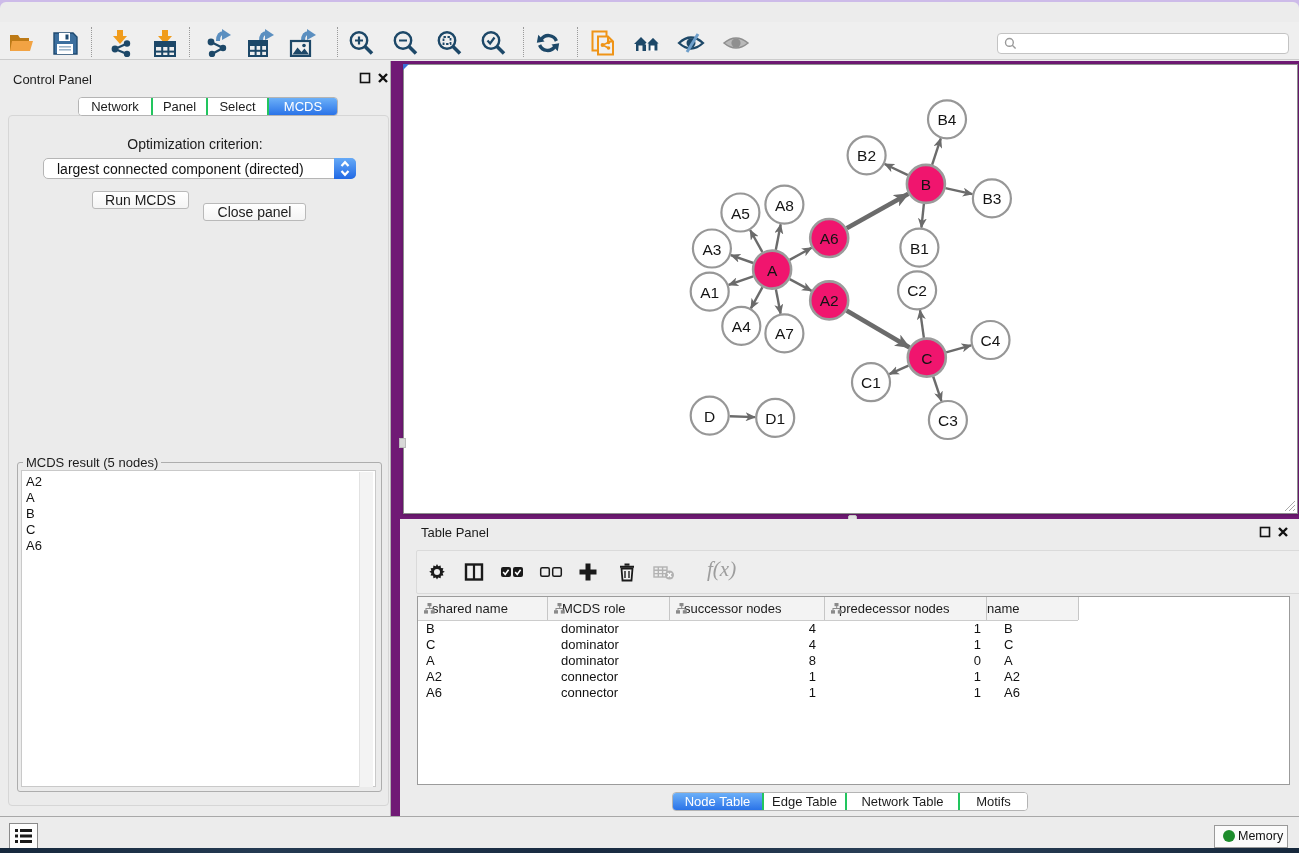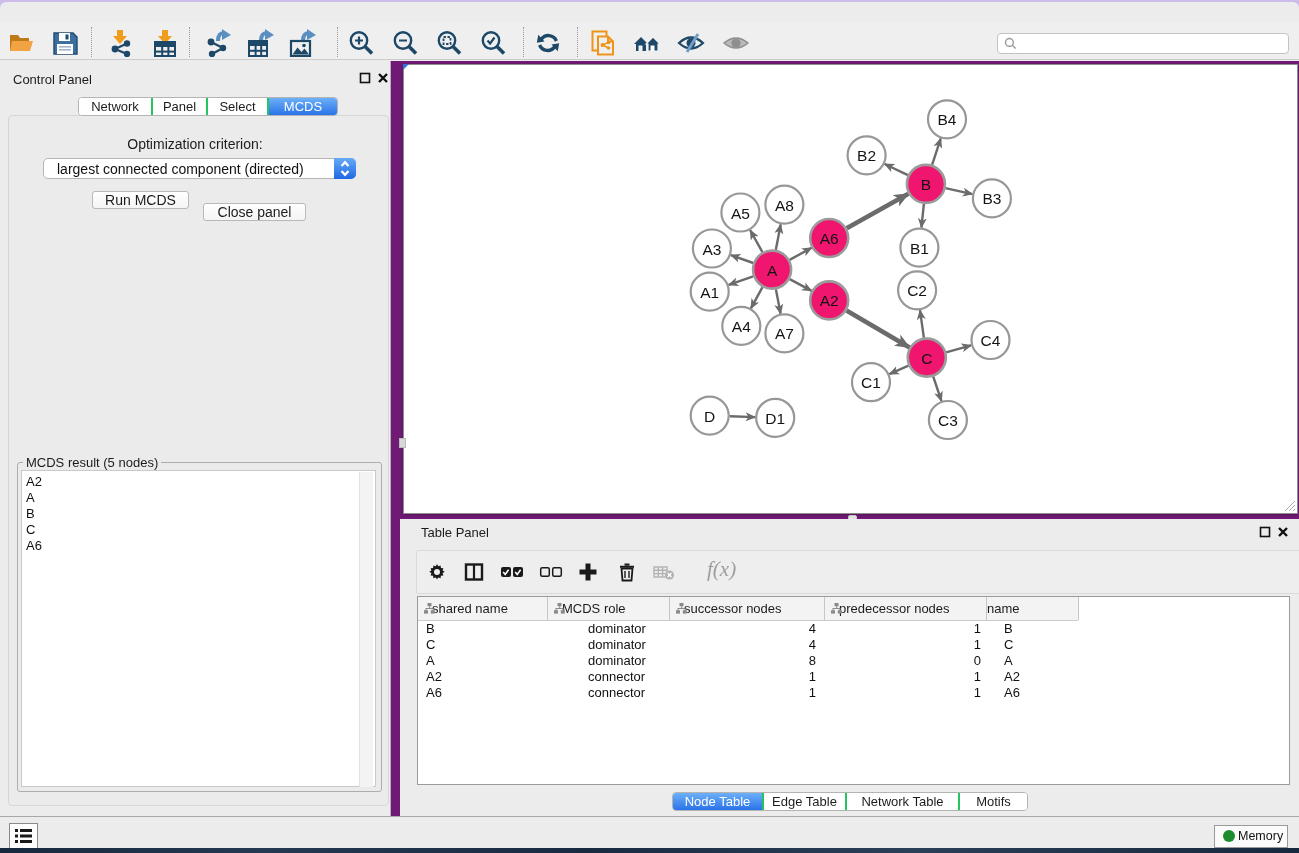--- a/index.html
+++ b/index.html
@@ -80,21 +80,21 @@
 .tticon{position:absolute;top:11px;}
 #ttable{position:absolute;left:17px;top:77px;width:871px;height:187px;background:#fff;
   border:1px solid #9b9b9b;overflow:hidden;}
 #thead{position:absolute;left:0;top:0;width:660px;height:23px;background:#f3f3f3;
   border-bottom:1px solid #cccccc;font-size:13px;color:#1c1c1c;}
 .hc{position:absolute;top:0;height:23px;border-right:1px solid #c6c6c6;}
 .hc span{display:block;line-height:23px;}
 .hicon{position:absolute;left:6px;top:6px;}
 .trow{position:absolute;left:0;width:871px;height:16px;font-size:13px;color:#111;}
 .trow div{position:absolute;line-height:16px;}
-.c1{left:8px;} .c2{left:143px;margin-left:27px;} .c3{right:473px;} .c4{right:308px;} .c5{left:586px;}
+.c1{left:8px;} .c2{left:143px;} .c3{right:473px;} .c4{right:308px;} .c5{left:586px;}
 #ttabs{position:absolute;left:272px;top:273px;height:17px;display:flex;
   border:1px solid #b4b4b4;border-radius:4px;overflow:hidden;background:#fff;}
 
 #statusbar{position:absolute;left:0;top:814px;width:1299px;height:32px;background:#ececec;
   border-top:1px solid #a8a8a8;}
 #listbtn{position:absolute;left:9px;top:6px;width:27px;height:24px;background:#fdfdfd;
   border:1px solid #8a8a8a;}
 #membtn{position:absolute;right:11px;top:8px;width:72px;height:21px;background:#fbfbfb;
   border:1px solid #9a9a9a;font-size:13px;color:#111;}
 #membtn .dot{position:absolute;left:8px;top:4px;width:12px;height:12px;border-radius:50%;background:#1d8c2c;}

